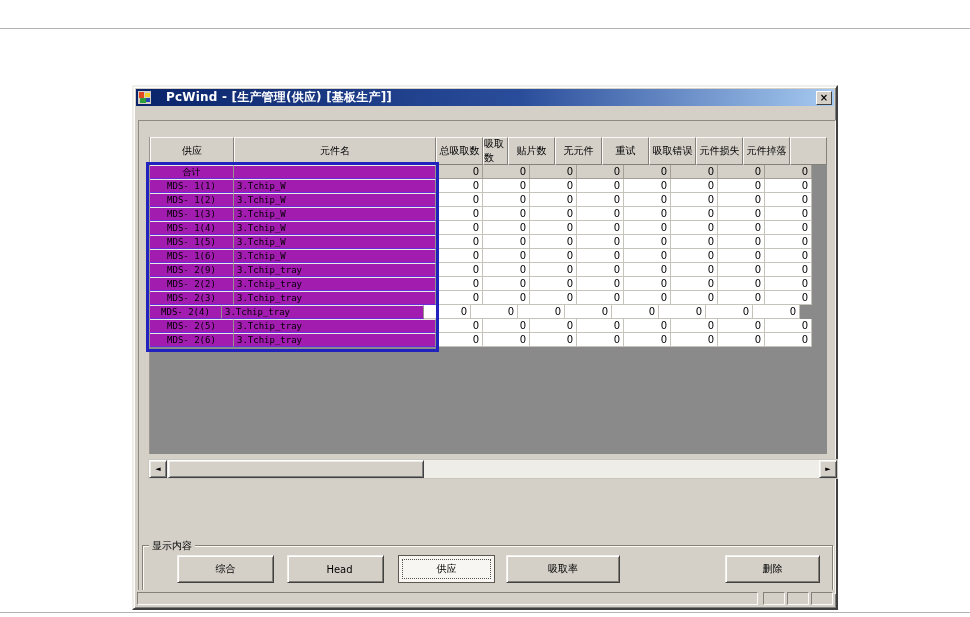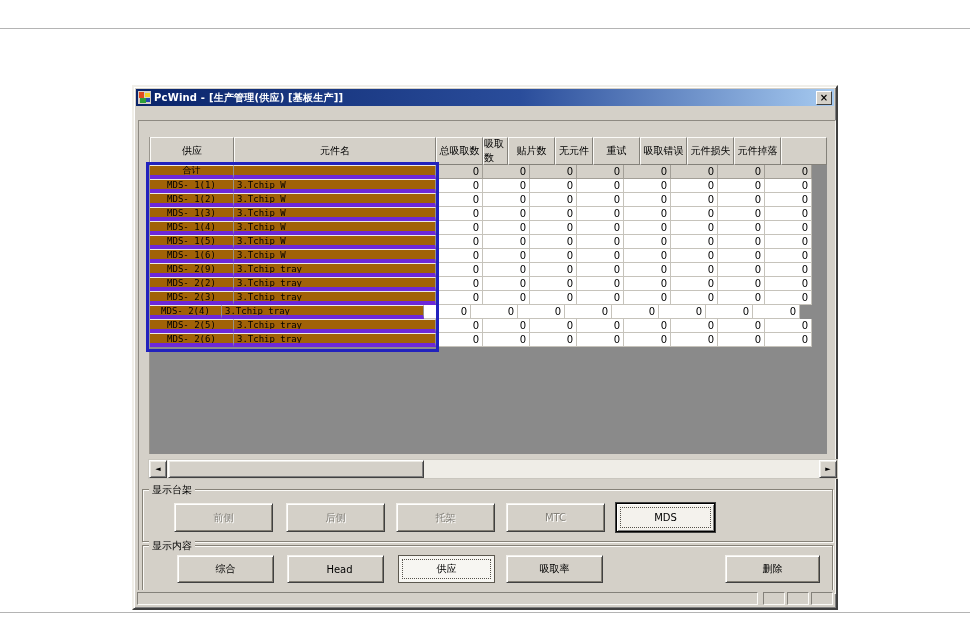--- a/index.html
+++ b/index.html
@@ -8,21 +8,21 @@
   .page-line { position:absolute; left:0; width:970px; height:1px; background:#b4b4b4; }
 
   
   .window { position:absolute; left:132px; top:85px; width:706px; height:525px;
             background:#d4d0c8;
             border:2px solid; border-color:#f1efe9 #404040 #404040 #f1efe9;
             box-shadow:inset 1px 1px 0 #fff, inset -1px -1px 0 #808080; }
   .titlebar { position:absolute; left:2px; top:2px; right:2px; height:17px;
               background:linear-gradient(90deg,#0a246a 0%,#2a4d9b 55%,#a6caf0 100%);
               display:flex; align-items:center; padding:0 2px; }
-  .titlebar .ttl { color:#fff; font-size:10px; font-weight:bold; margin-left:3px;
+  .titlebar .ttl { color:#fff; font-size:12px; font-weight:bold; margin-left:15px;
                    white-space:nowrap; letter-spacing:0.2px; }
   .appicon { width:13px; height:13px; flex:0 0 13px; }
   .closebtn { margin-left:auto; width:16px; height:14px; background:#d4d0c8;
               border:1px solid; border-color:#fff #404040 #404040 #fff;
               font-size:10px; font-weight:bold; line-height:11px; text-align:center;
               color:#000; cursor:default; }
   .menubar { position:absolute; left:2px; top:19px; right:2px; height:15px;
              background:#d4d0c8; display:flex; align-items:center; font-size:11px; }
   .menu-item { padding:0 6px; white-space:nowrap; color:#000; }
   .inner-frame { position:absolute; left:4px; top:33px; width:698px; height:474px;
@@ -31,22 +31,22 @@
   
   .dtable { position:absolute; left:15px; top:50px; width:678px; height:317px;
             background:#8a8a8a; border-left:1px solid #9a968e; overflow:hidden; }
   .trow { display:flex; height:14px; }
   .trow.thead { height:28px; }
   .th { background:#d4d0c8; border:1px solid; border-color:#fbfaf7 #84817a #84817a #fbfaf7;
         display:flex; align-items:center; justify-content:center;
         font-size:10px; color:#000; flex:0 0 auto; }
   .th.filler { flex:1 1 auto; }
   .cell { flex:0 0 auto; font-size:10px; overflow:hidden; white-space:nowrap; }
-  .cell.label { background:#a16207; border-top:1px solid #eceae4;
-                border-right:1px solid #97938b; border-bottom:4px solid #6d28d9;
+  .cell.label { background:#a21caf; border-top:1px solid #eceae4;
+                border-right:1px solid #97938b; border-bottom:1px solid #6d28d9;
                 font-family:"DejaVu Sans Mono", monospace; font-size:9px;
                 display:flex; align-items:center; }
   .cell.supply { justify-content:center; }
   .cell.comp { justify-content:flex-start; padding-left:3px; }
   .cell.num { background:#fff; border-right:1px solid #c6c3bb; border-bottom:1px solid #c6c3bb;
               text-align:right; padding:1px 3px 0 0; }
   .trow.total .cell.num { background:#d4d0c8; border-right-color:#a39f97; border-bottom-color:#a39f97; }
   .cell.rowfill { flex:1 1 auto; background:#8a8a8a; }
 
   .hl-rect { position:absolute; left:12px; top:75px; width:293px; height:190px;
@@ -116,21 +116,21 @@
 
   <div class="inner-frame"></div>
 
   <div class="dtable">
       <div class="trow thead">
         <div class="th" style="width: 84px;">供应</div>
         <div class="th" style="width: 202px;">元件名</div>
         <div class="th" style="width: 47px;">总吸取数</div>
         <div class="th" style="width: 25px;">吸取数</div>
         <div class="th" style="width: 47px;">贴片数</div>
-        <div class="th" style="width: 38px;">无元件</div>
+        <div class="th" style="width: 47px;">无元件</div>
         <div class="th" style="width: 47px;">重试</div>
         <div class="th" style="width: 47px;">吸取错误</div>
         <div class="th" style="width: 47px;">元件损失</div>
         <div class="th" style="width: 47px;">元件掉落</div>
         <div class="th filler"></div>
       </div>
       <div class="trow total">
         <div class="cell label supply" style="width: 84px;">合计</div>
         <div class="cell label comp" style="width: 202px;"></div>
         <div class="cell num" style="width: 47px;">0</div>
@@ -302,53 +302,34 @@
     </div>
 
   <div class="hl-rect"></div>
 
   <div class="hscroll">
     <div class="sarrow left">◄</div>
     <div class="hthumb"></div>
     <div class="sarrow right">►</div>
   </div>
 
-  <div class="groupbox stand">
-    <span class="grouplabel">显示台架</span>
-  <div class="btn disabled" style="left: 31px; top: 13px; width: 99px; height: 29px;">
-        <span class="lbl">前侧</span>
-      </div>
-      <div class="btn disabled" style="left: 143px; top: 13px; width: 99px; height: 29px;">
-        <span class="lbl">后侧</span>
-      </div>
-      <div class="btn disabled" style="left: 253px; top: 13px; width: 99px; height: 29px;">
-        <span class="lbl">托架</span>
-      </div>
-      <div class="btn disabled" style="left: 363px; top: 13px; width: 99px; height: 29px;">
-        <span class="lbl">MTC</span>
-      </div>
-      <div class="btn default" style="left: 473px; top: 13px; width: 99px; height: 29px;">
-        <span class="lbl">MDS</span>
-        <div class="focus-dots"></div>
-      </div>
-    </div>
 
   <div class="groupbox content">
     <span class="grouplabel">显示内容</span>
   <div class="btn " style="left: 34px; top: 9px; width: 97px; height: 28px;">
         <span class="lbl">综合</span>
       </div>
       <div class="btn " style="left: 144px; top: 9px; width: 97px; height: 28px; padding-left: 8px;">
         <span class="lbl">Head</span>
       </div>
       <div class="btn selected" style="left: 255px; top: 9px; width: 97px; height: 28px;">
         <span class="lbl">供应</span>
         <div class="focus-dots"></div>
       </div>
-      <div class="btn " style="left: 363px; top: 9px; width: 97px; height: 28px;">
+      <div class="btn " style="left: 363px; top: 9px; width: 114px; height: 28px;">
         <span class="lbl">吸取率</span>
       </div>
       <div class="btn " style="left: 582px; top: 9px; width: 95px; height: 28px;">
         <span class="lbl">删除</span>
       </div>
     </div>
 
   <div class="statusbar">
     <div class="spanel long"></div>
     <div class="spanel small"></div>

